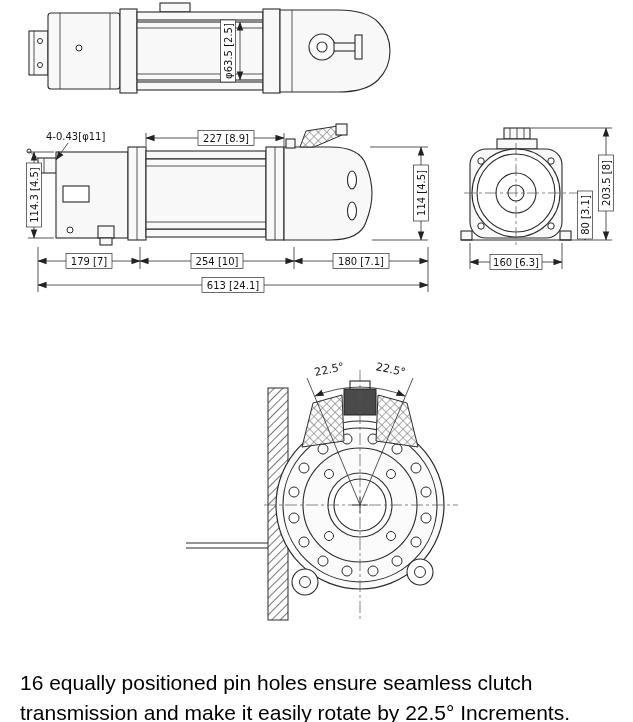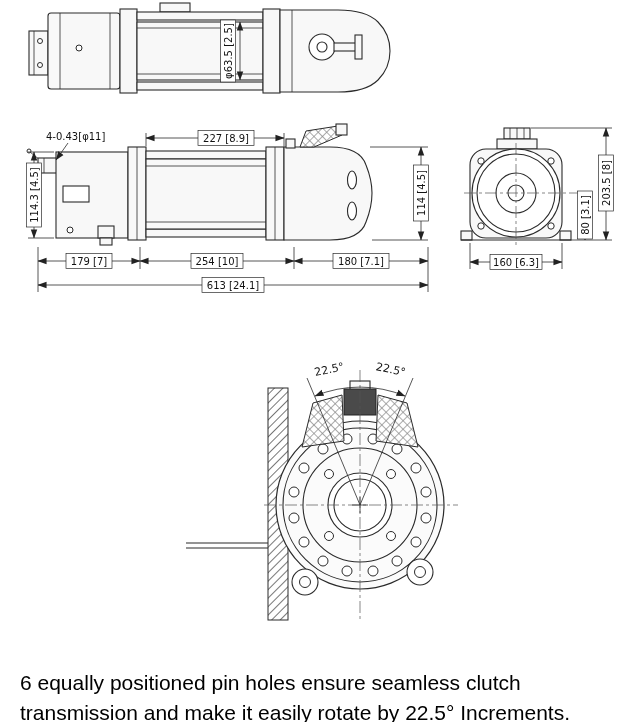--- a/index.html
+++ b/index.html
@@ -274,17 +274,17 @@
     <g transform="translate(330,373) rotate(-12)">
       <text class="angletext" x="0" y="0" text-anchor="middle">22.5°</text>
     </g>
     <g transform="translate(390,373) rotate(12)">
       <text class="angletext" x="0" y="0" text-anchor="middle">22.5°</text>
     </g>
   </g>
 </svg>
 
 <div class="caption">
-  <div>6 equally positioned pin holes ensure seamless clutch</div>
+  <div>16 equally positioned pin holes ensure seamless clutch</div>
   <div>transmission and make it easily rotate by 22.5° Increments.</div>
 </div>
 
 </div>
 
 </body></html>

